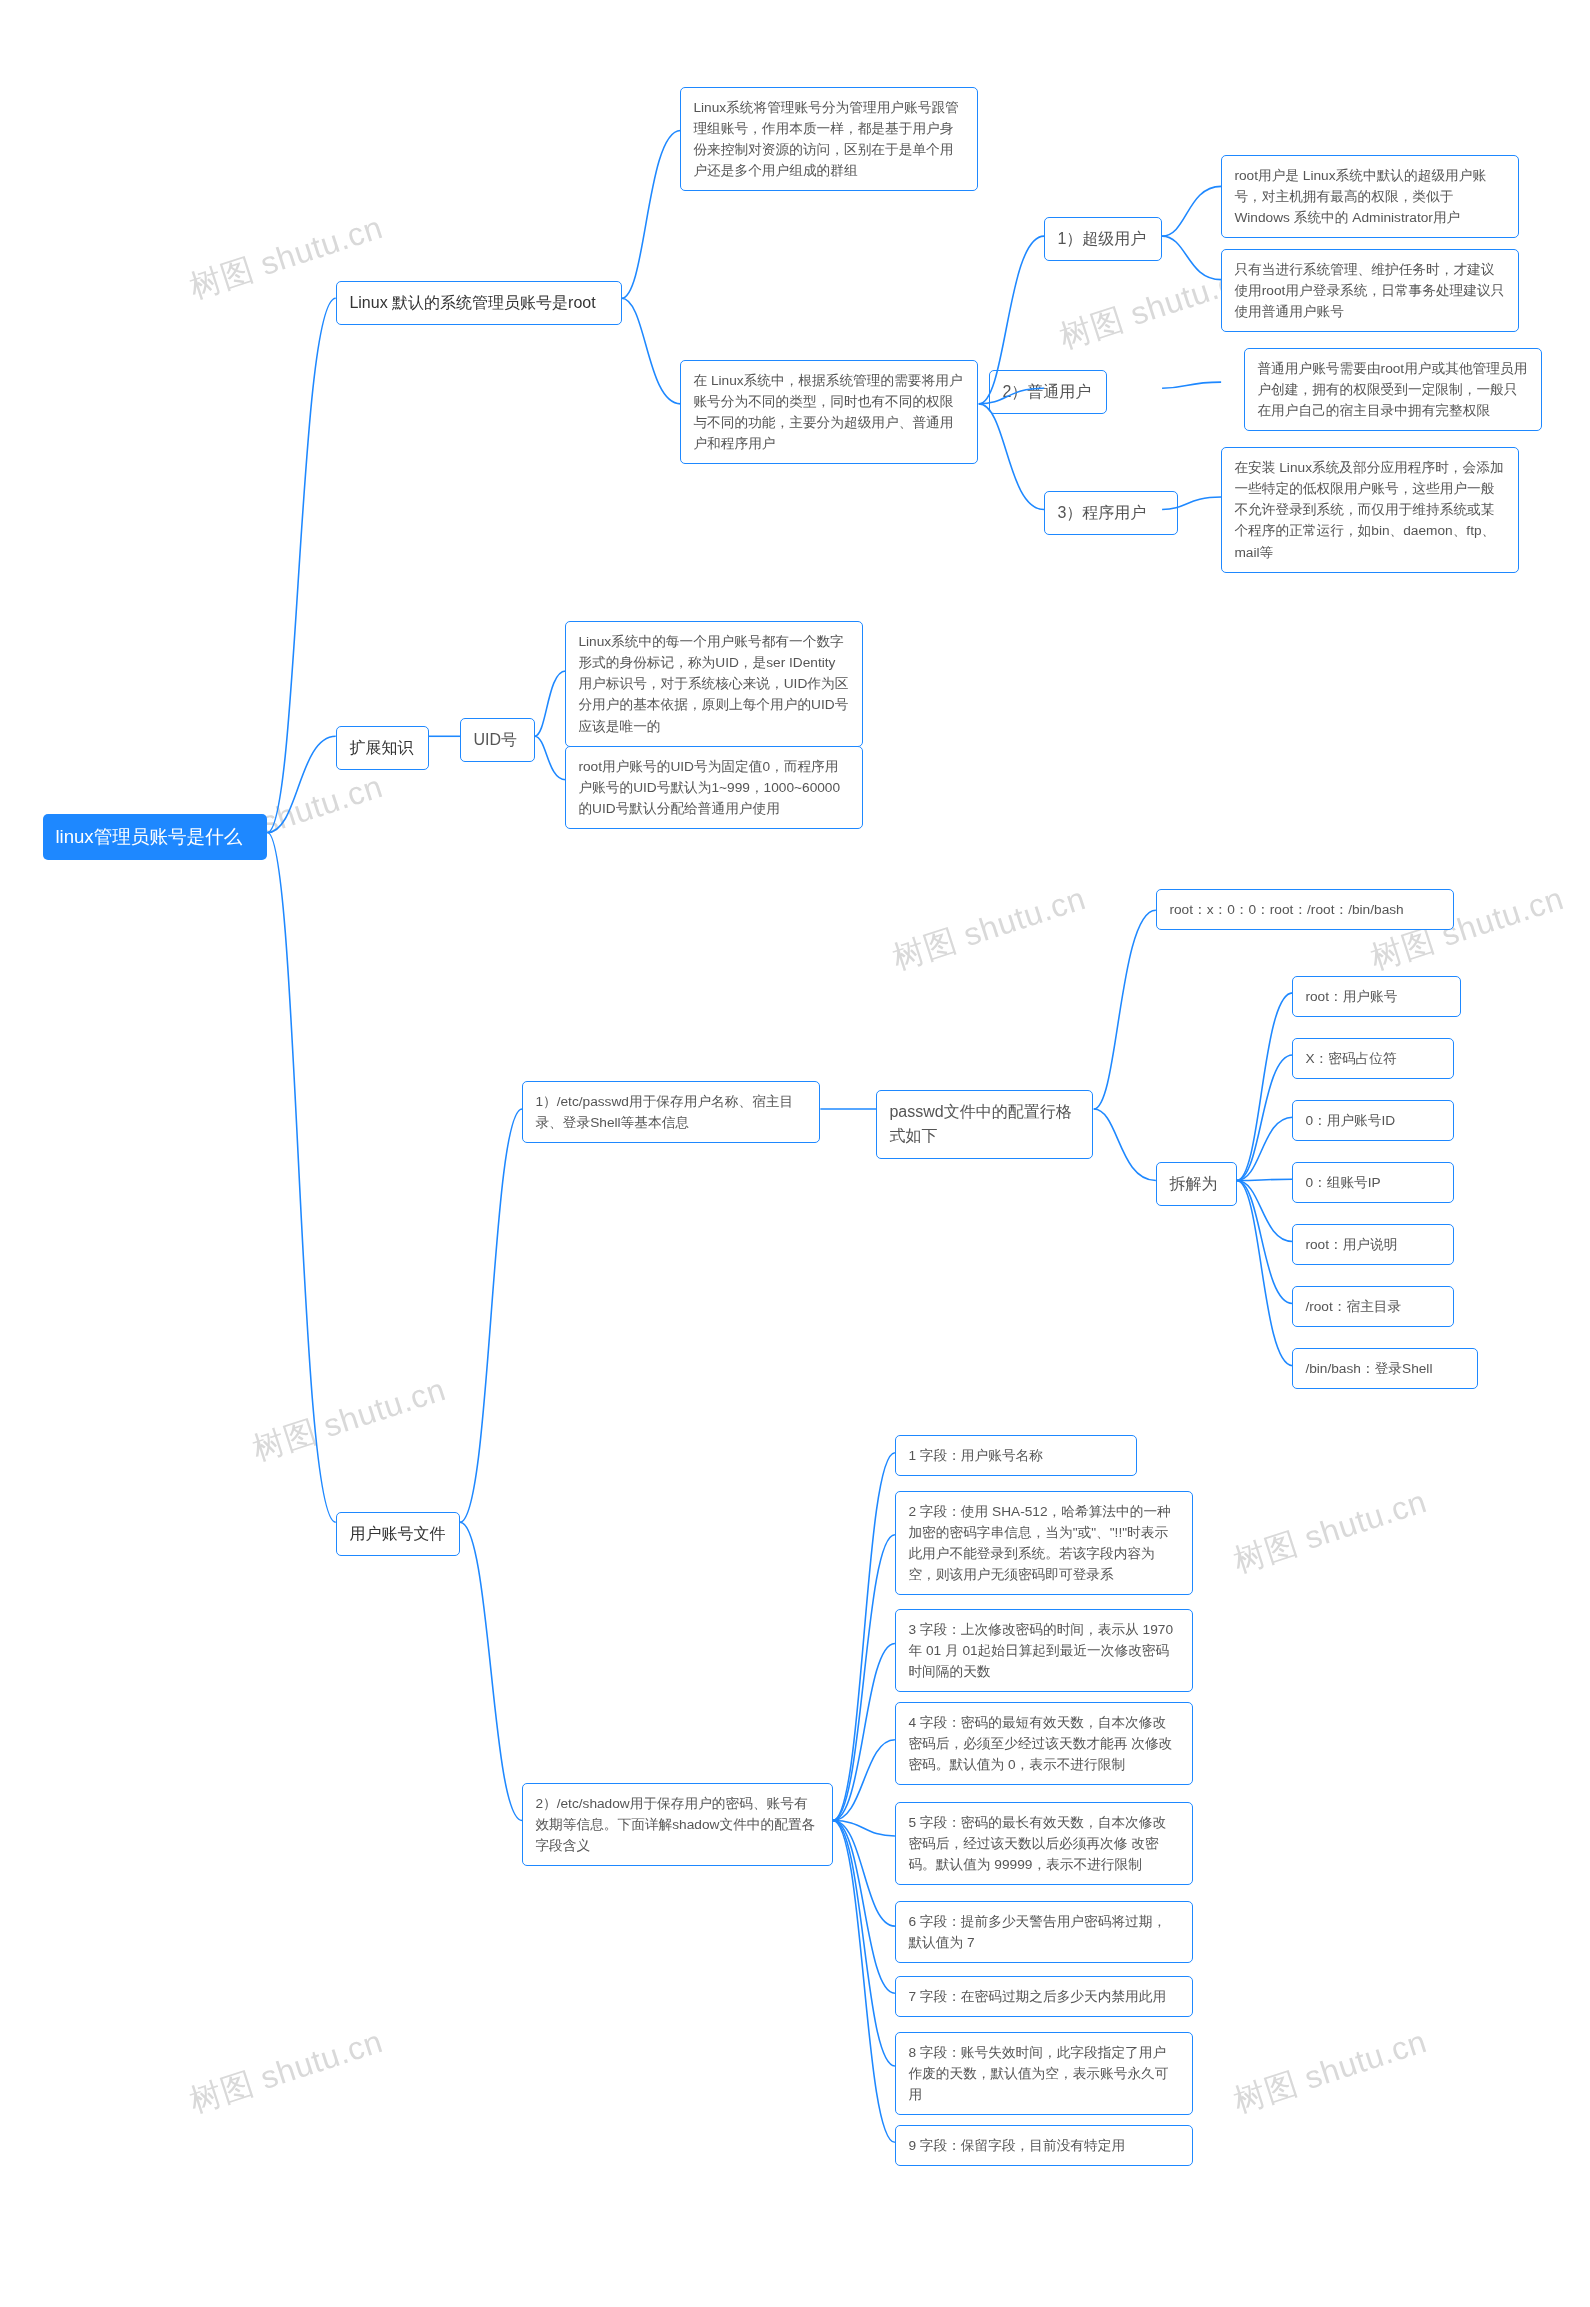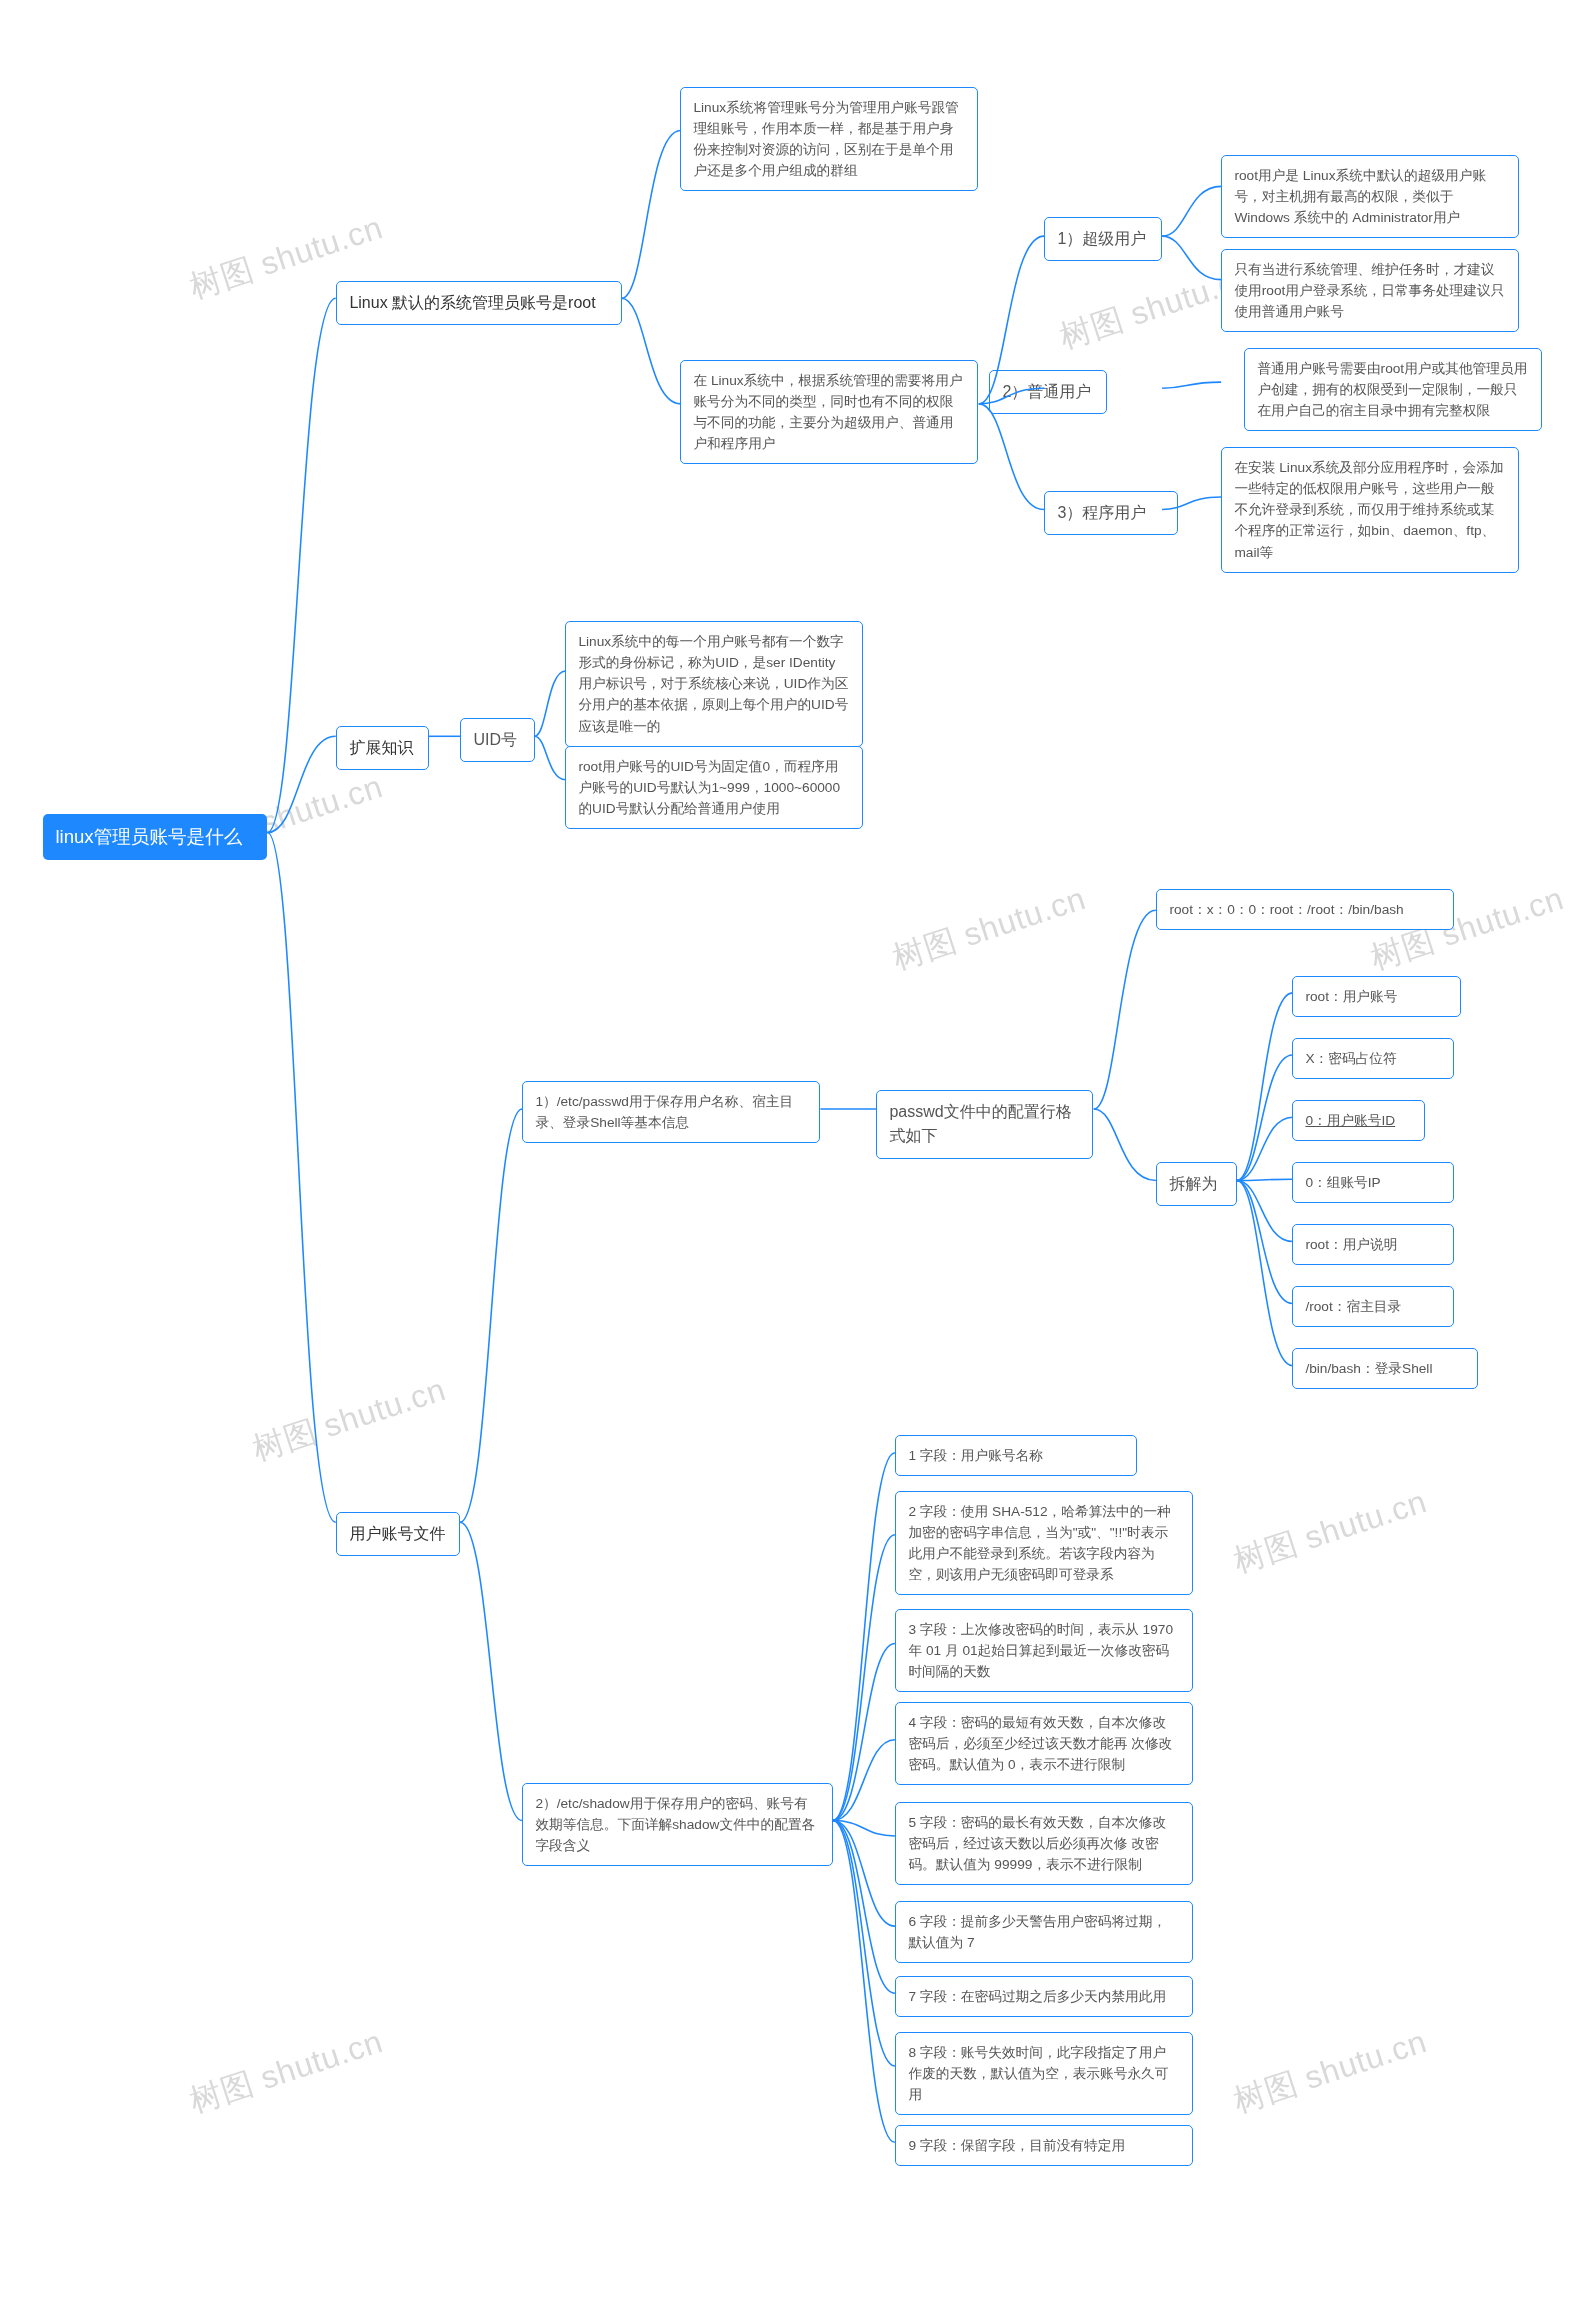--- a/index.html
+++ b/index.html
@@ -47,21 +47,21 @@
 <div class="node leaf small" style="left:565px;top:746px;width:298px;">root用户账号的UID号为固定值0，而程序用户账号的UID号默认为1~999，1000~60000 的UID号默认分配给普通用户使用</div>
 
 <div class="node branch" style="left:336px;top:1504px;width:124px;">用户账号文件</div>
 
 <div class="node leaf small" style="left:522px;top:1081px;width:298px;">1）/etc/passwd用于保存用户名称、宿主目录、登录Shell等基本信息</div>
 <div class="node leaf" style="left:876px;top:1090px;width:217px;">passwd文件中的配置行格式如下</div>
 <div class="node leaf small" style="left:1156px;top:889px;width:298px;">root：x：0：0：root：/root：/bin/bash</div>
 <div class="node leaf" style="left:1156px;top:1162px;width:81px;">拆解为</div>
 <div class="node leaf small" style="left:1292px;top:976px;width:169px;">root：用户账号</div>
 <div class="node leaf small" style="left:1292px;top:1038px;width:162px;">X：密码占位符</div>
-<div class="node leaf small" style="left:1292px;top:1100px;width:133px;text-decoration:underline;">0：用户账号ID</div>
+<div class="node leaf small" style="left:1292px;top:1100px;width:162px;">0：用户账号ID</div>
 <div class="node leaf small" style="left:1292px;top:1162px;width:162px;">0：组账号IP</div>
 <div class="node leaf small" style="left:1292px;top:1224px;width:162px;">root：用户说明</div>
 <div class="node leaf small" style="left:1292px;top:1286px;width:162px;">/root：宿主目录</div>
 <div class="node leaf small" style="left:1292px;top:1348px;width:186px;">/bin/bash：登录Shell</div>
 
 <div class="node leaf small" style="left:522px;top:1783px;width:311px;">2）/etc/shadow用于保存用户的密码、账号有效期等信息。下面详解shadow文件中的配置各字段含义</div>
 <div class="node leaf small" style="left:895px;top:1435px;width:242px;">1 字段：用户账号名称</div>
 <div class="node leaf small" style="left:895px;top:1491px;width:298px;">2 字段：使用 SHA-512，哈希算法中的一种加密的密码字串信息，当为"或"、"!!"时表示此用户不能登录到系统。若该字段内容为空，则该用户无须密码即可登录系</div>
 <div class="node leaf small" style="left:895px;top:1609px;width:298px;">3 字段：上次修改密码的时间，表示从 1970 年 01 月 01起始日算起到最近一次修改密码时间隔的天数</div>
 <div class="node leaf small" style="left:895px;top:1702px;width:298px;">4 字段：密码的最短有效天数，自本次修改密码后，必须至少经过该天数才能再 次修改密码。默认值为 0，表示不进行限制</div>

